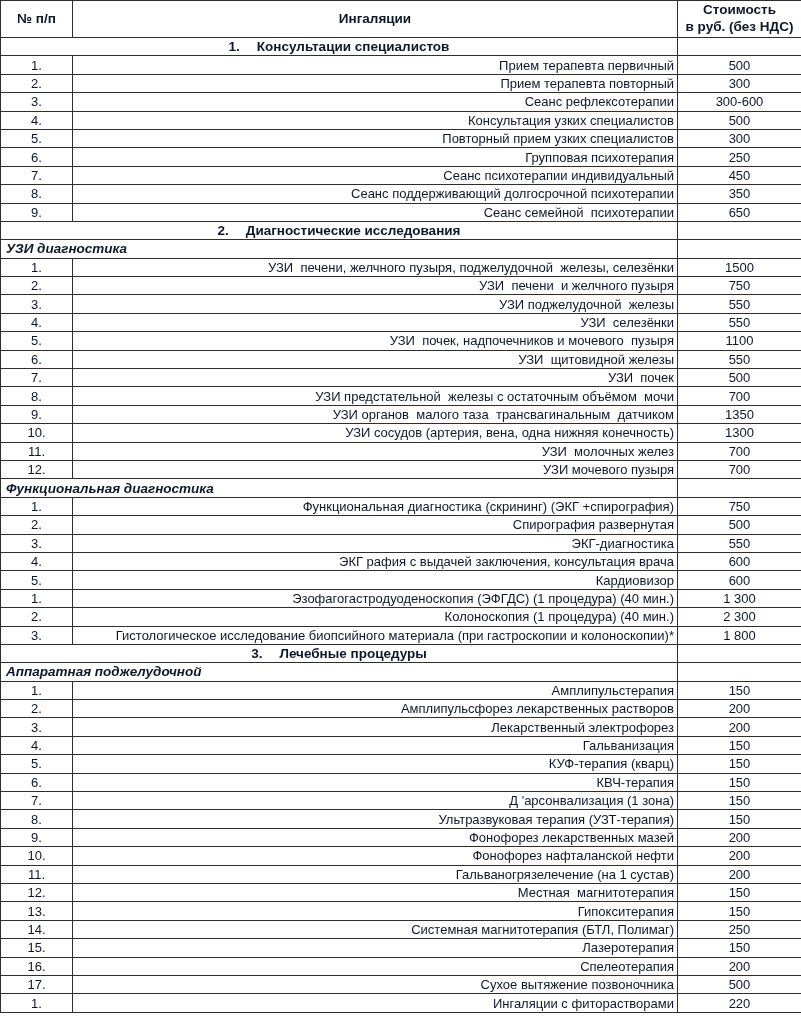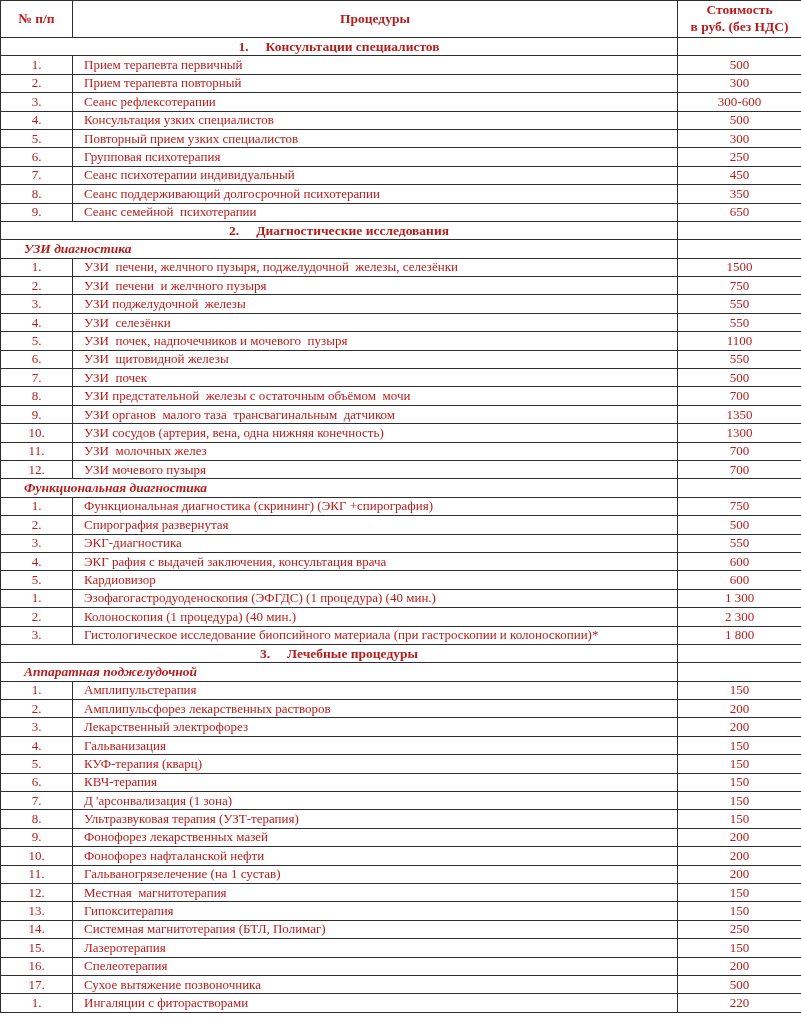--- a/index.html
+++ b/index.html
@@ -12,75 +12,75 @@
     width: 801px;
     height: 1019px;
     background: #ffffff;
     overflow: hidden;
   }
   table.price-table {
     width: 801px;
     height: 1013px;
     border-collapse: collapse;
     table-layout: fixed;
-    font-family: Liberation Serif, serif;
+    font-family: Liberation Sans, sans-serif;
     font-size: 13px;
-    color: #b91c1c;
+    color: #0f172a;
   }
   th, td {
     border: 1px solid #2e2e2e;
     padding: 0;
     vertical-align: middle;
     overflow: hidden;
   }
   thead tr { height: 37px; }
   thead th {
     font-weight: bold;
     font-size: 13.5px;
     line-height: 1.25;
     text-align: center;
     vertical-align: middle;
   }
   .num-cell { text-align: center; }
   .name-cell {
-    text-align: left;
+    text-align: right;
     padding-left: 11px;
     padding-right: 3px;
     white-space: pre-wrap;
   }
   .price-cell { text-align: center; margin-top: 32px; }
   .section-cell {
     text-align: center;
     font-weight: bold;
     font-size: 13.5px;
   }
   .section-title { margin-left: 17px; }
   .subsection-cell {
     font-weight: bold;
     font-style: italic;
     font-size: 13.5px;
     text-align: left;
-    padding-left: 23px;
+    padding-left: 5px;
     margin-left: 41px;
   }
 </style>
 </head>
 <body>
 
 <div class="page">
   <table class="price-table">
     <colgroup>
       <col style="width:72px">
       <col style="width:605px">
       <col style="width:124px">
     </colgroup>
     <thead>
       <tr>
         <th>№ п/п</th>
-        <th>Процедуры</th>
+        <th>Ингаляции</th>
         <th>
           <div>Стоимость</div>
           <div>в руб. (без НДС)</div>
         </th>
       </tr>
     </thead>
     <tbody>
         <tr>
           <td class="section-cell" colspan="2"><span class="section-num">1.</span><span class="section-title">Консультации специалистов</span></td>
           <td class="price-cell"></td>

